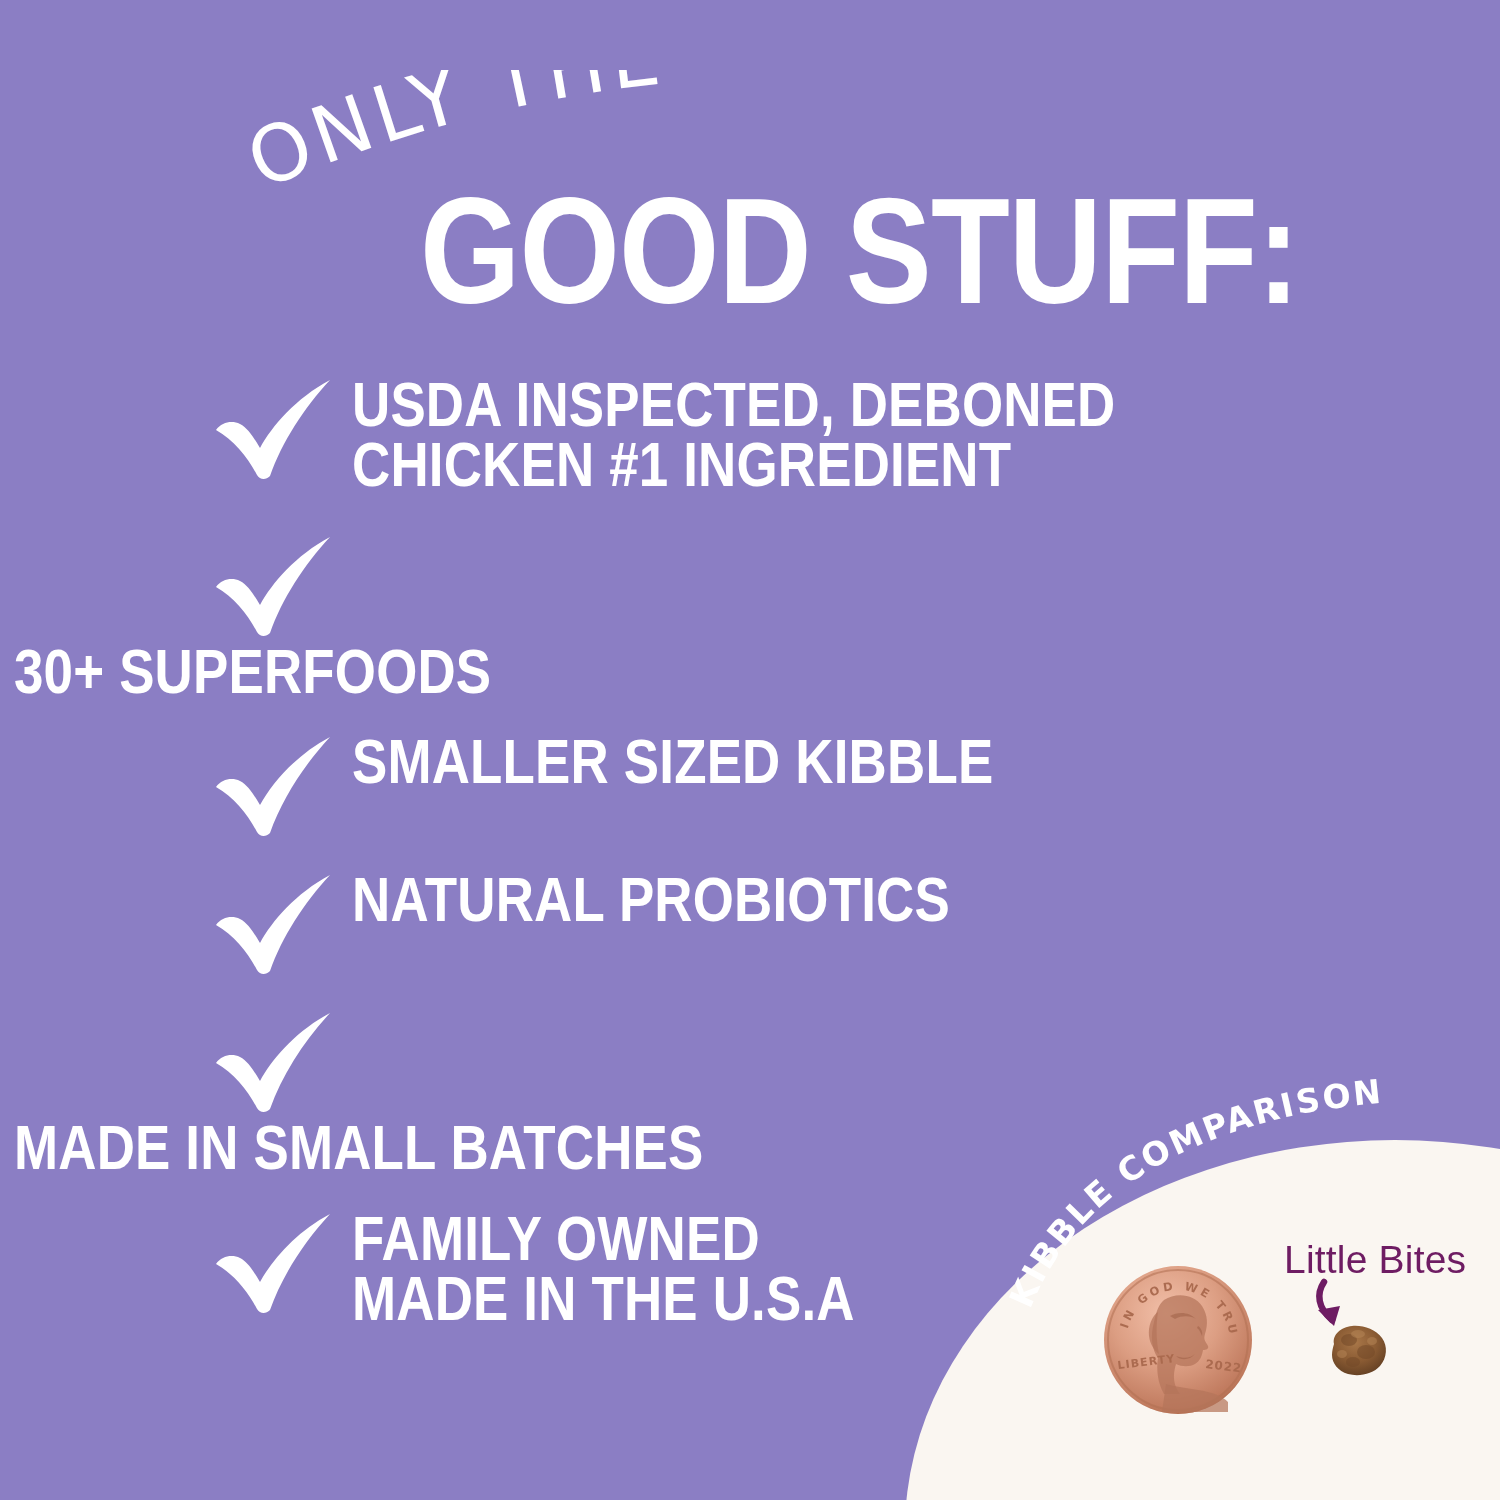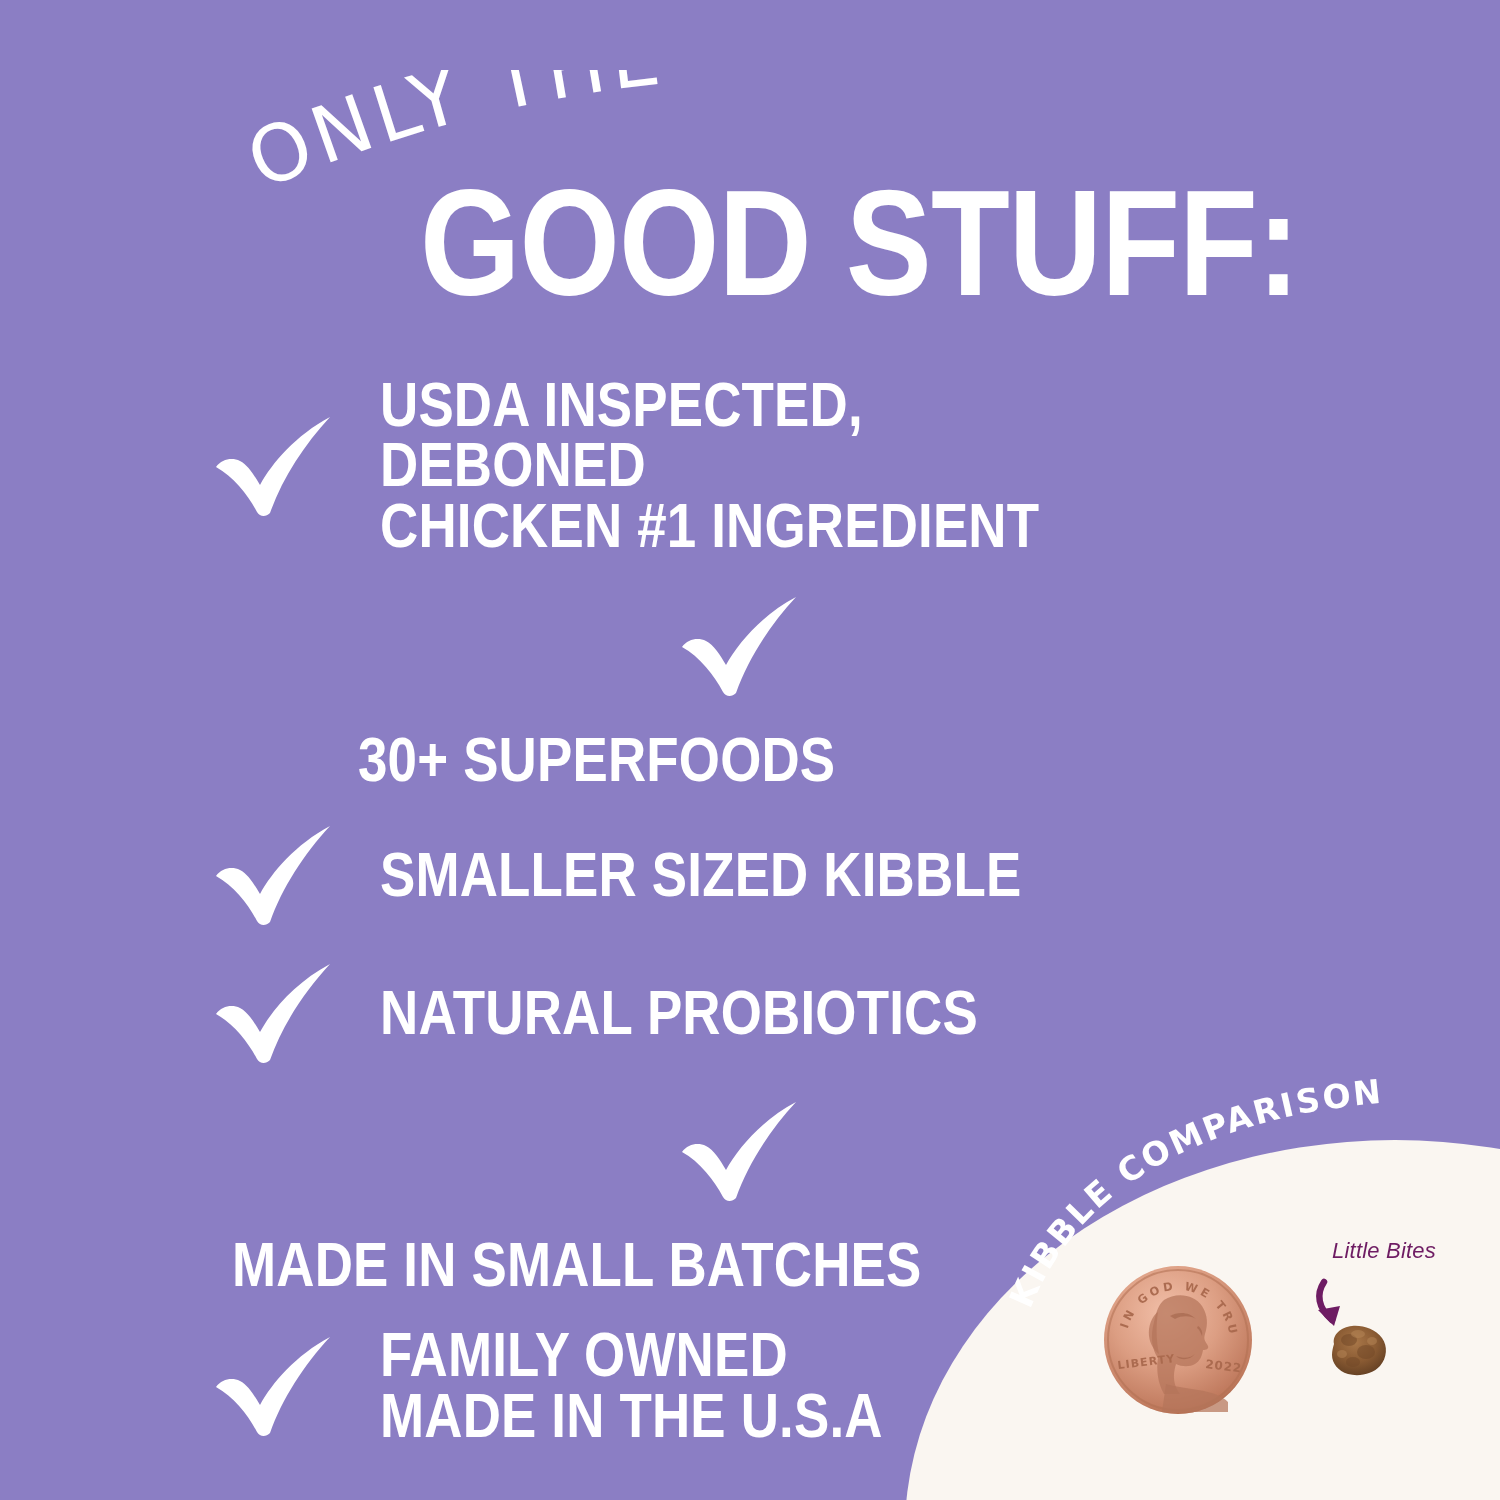--- a/index.html
+++ b/index.html
@@ -39,42 +39,41 @@
   #only-the {
     position: absolute;
     left: 250px;
     top: 70px;
     width: 460px;
     height: 130px;
   }
   #good-stuff {
     position: absolute;
     left: 420px;
-    top: 168px;
+    top: 176px;
     width: 900px;
     height: 160px;
   }
   .arch-text {
     font-family: "DejaVu Sans", sans-serif;
     fill: #ffffff;
   }
 
   
   #checklist {
     position: absolute;
     left: 0;
     top: 372px;
     width: 1270px;
   }
   .check-row {
     position: relative;
     display: flex;
-    align-items: center;
+    align-items: flex-start;
     margin-bottom: 6px;
-    gap: 28px;
   }
   .check-mark {
     flex: 0 0 auto;
     width: 126px;
     height: 104px;
     margin-left: 212px;
     margin-top: 6px;
   }
   .check-mark svg { display: block; width: 126px; height: 104px; }
   .check-text {
@@ -139,31 +138,30 @@
     left: 445px;
     top: 262px;
     width: 66px;
     height: 58px;
   }
   .kibble-svg { display: block; width: 66px; height: 58px; }
 
   
   #little-bites-label {
     position: absolute;
-    left: 414px;
+    left: 404px;
     top: 178px;
     width: 180px;
     text-align: center;
     color: #6E1C63;
     font-family: "Liberation Sans Narrow", "Liberation Sans", sans-serif;
     font-weight: 400;
-    font-size: 22px;
+    font-size: 39px;
     letter-spacing: 0.2px;
     white-space: nowrap;
-    font-style: italic;
   }
   #little-bites-arrow {
     position: absolute;
     left: 428px;
     top: 216px;
     width: 70px;
     height: 62px;
   }
   #little-bites-arrow svg { display: block; width: 70px; height: 62px; }
 </style>

